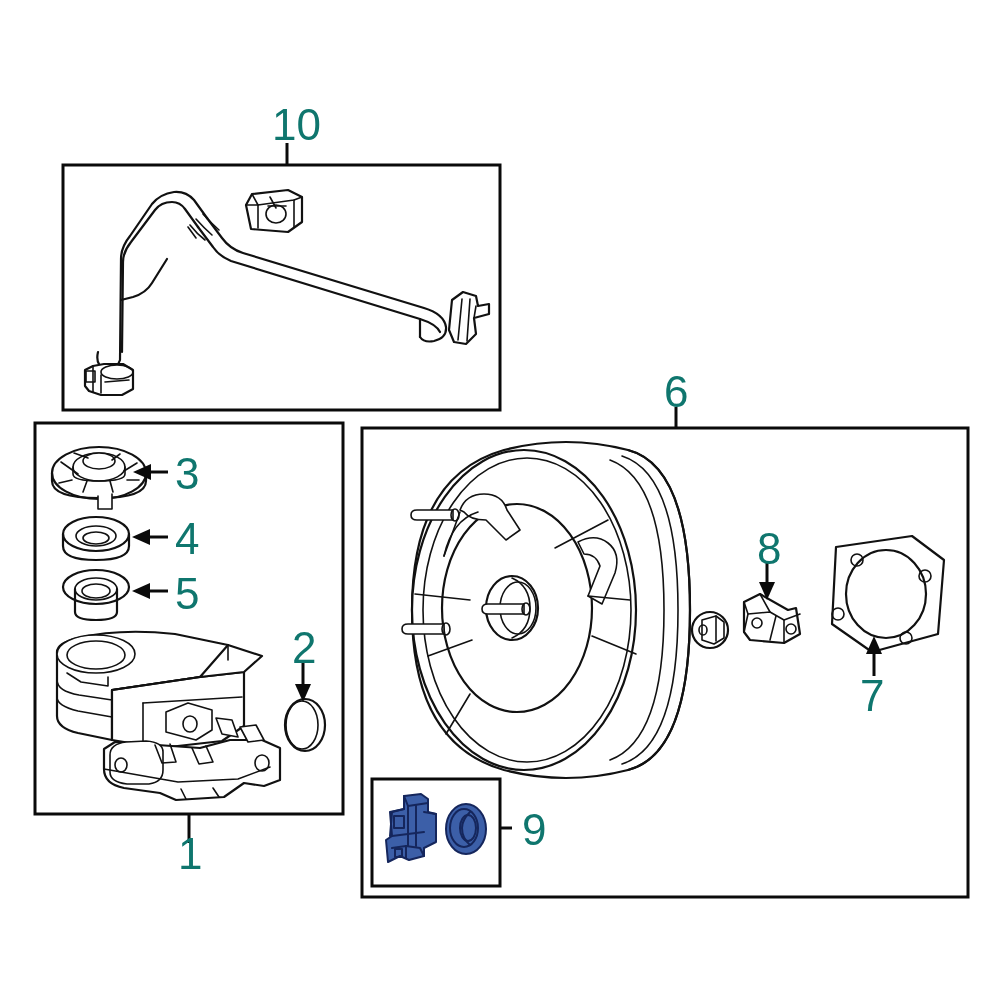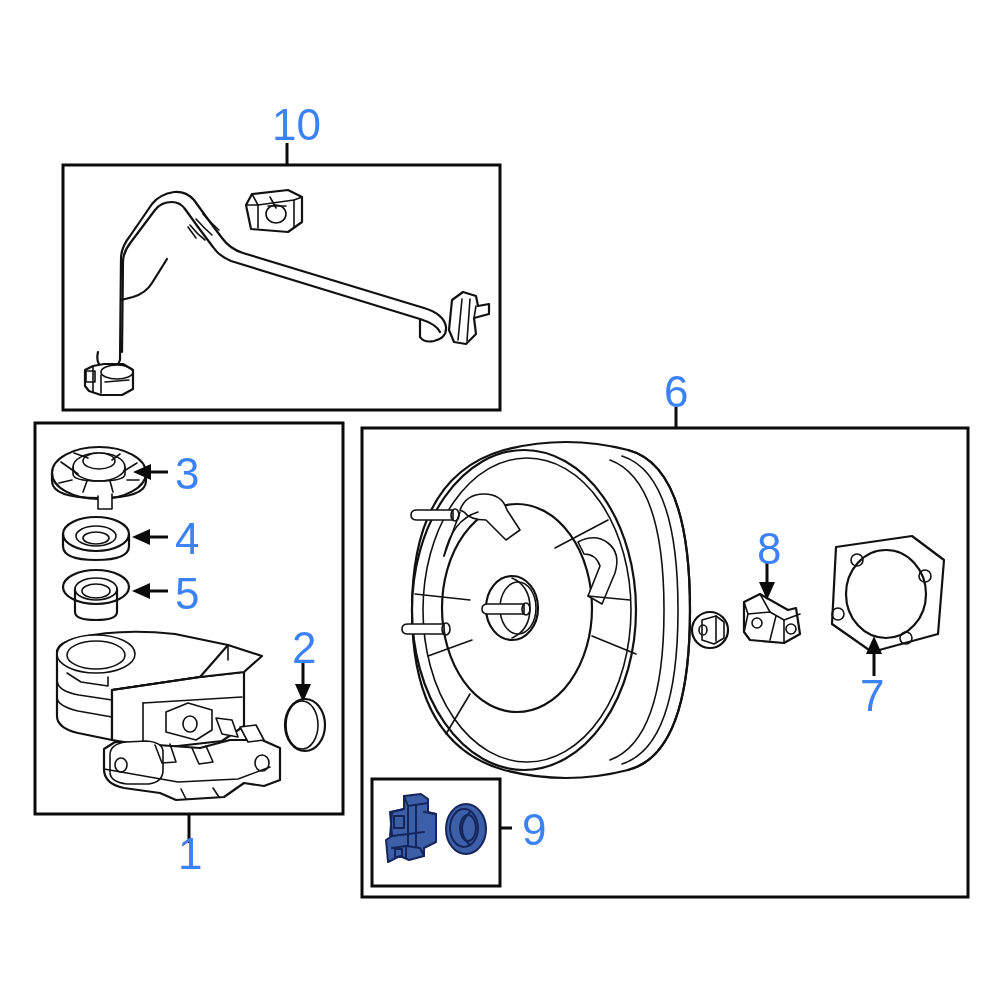--- a/index.html
+++ b/index.html
@@ -24,21 +24,21 @@
     left: 0;
     top: 0;
     width: 1000px;
     height: 1000px;
   }
   .callout-label {
     position: absolute;
     font-family: "Liberation Sans", sans-serif;
     font-size: 44px;
     font-weight: 400;
-    color: #3b82f6;
+    color: #0f766e;
     line-height: 1;
     white-space: nowrap;
     user-select: none;
   }
   .panel-rect {
     fill: #ffffff;
     stroke: #0a0a0a;
     stroke-width: 3;
   }
   .part-line {

